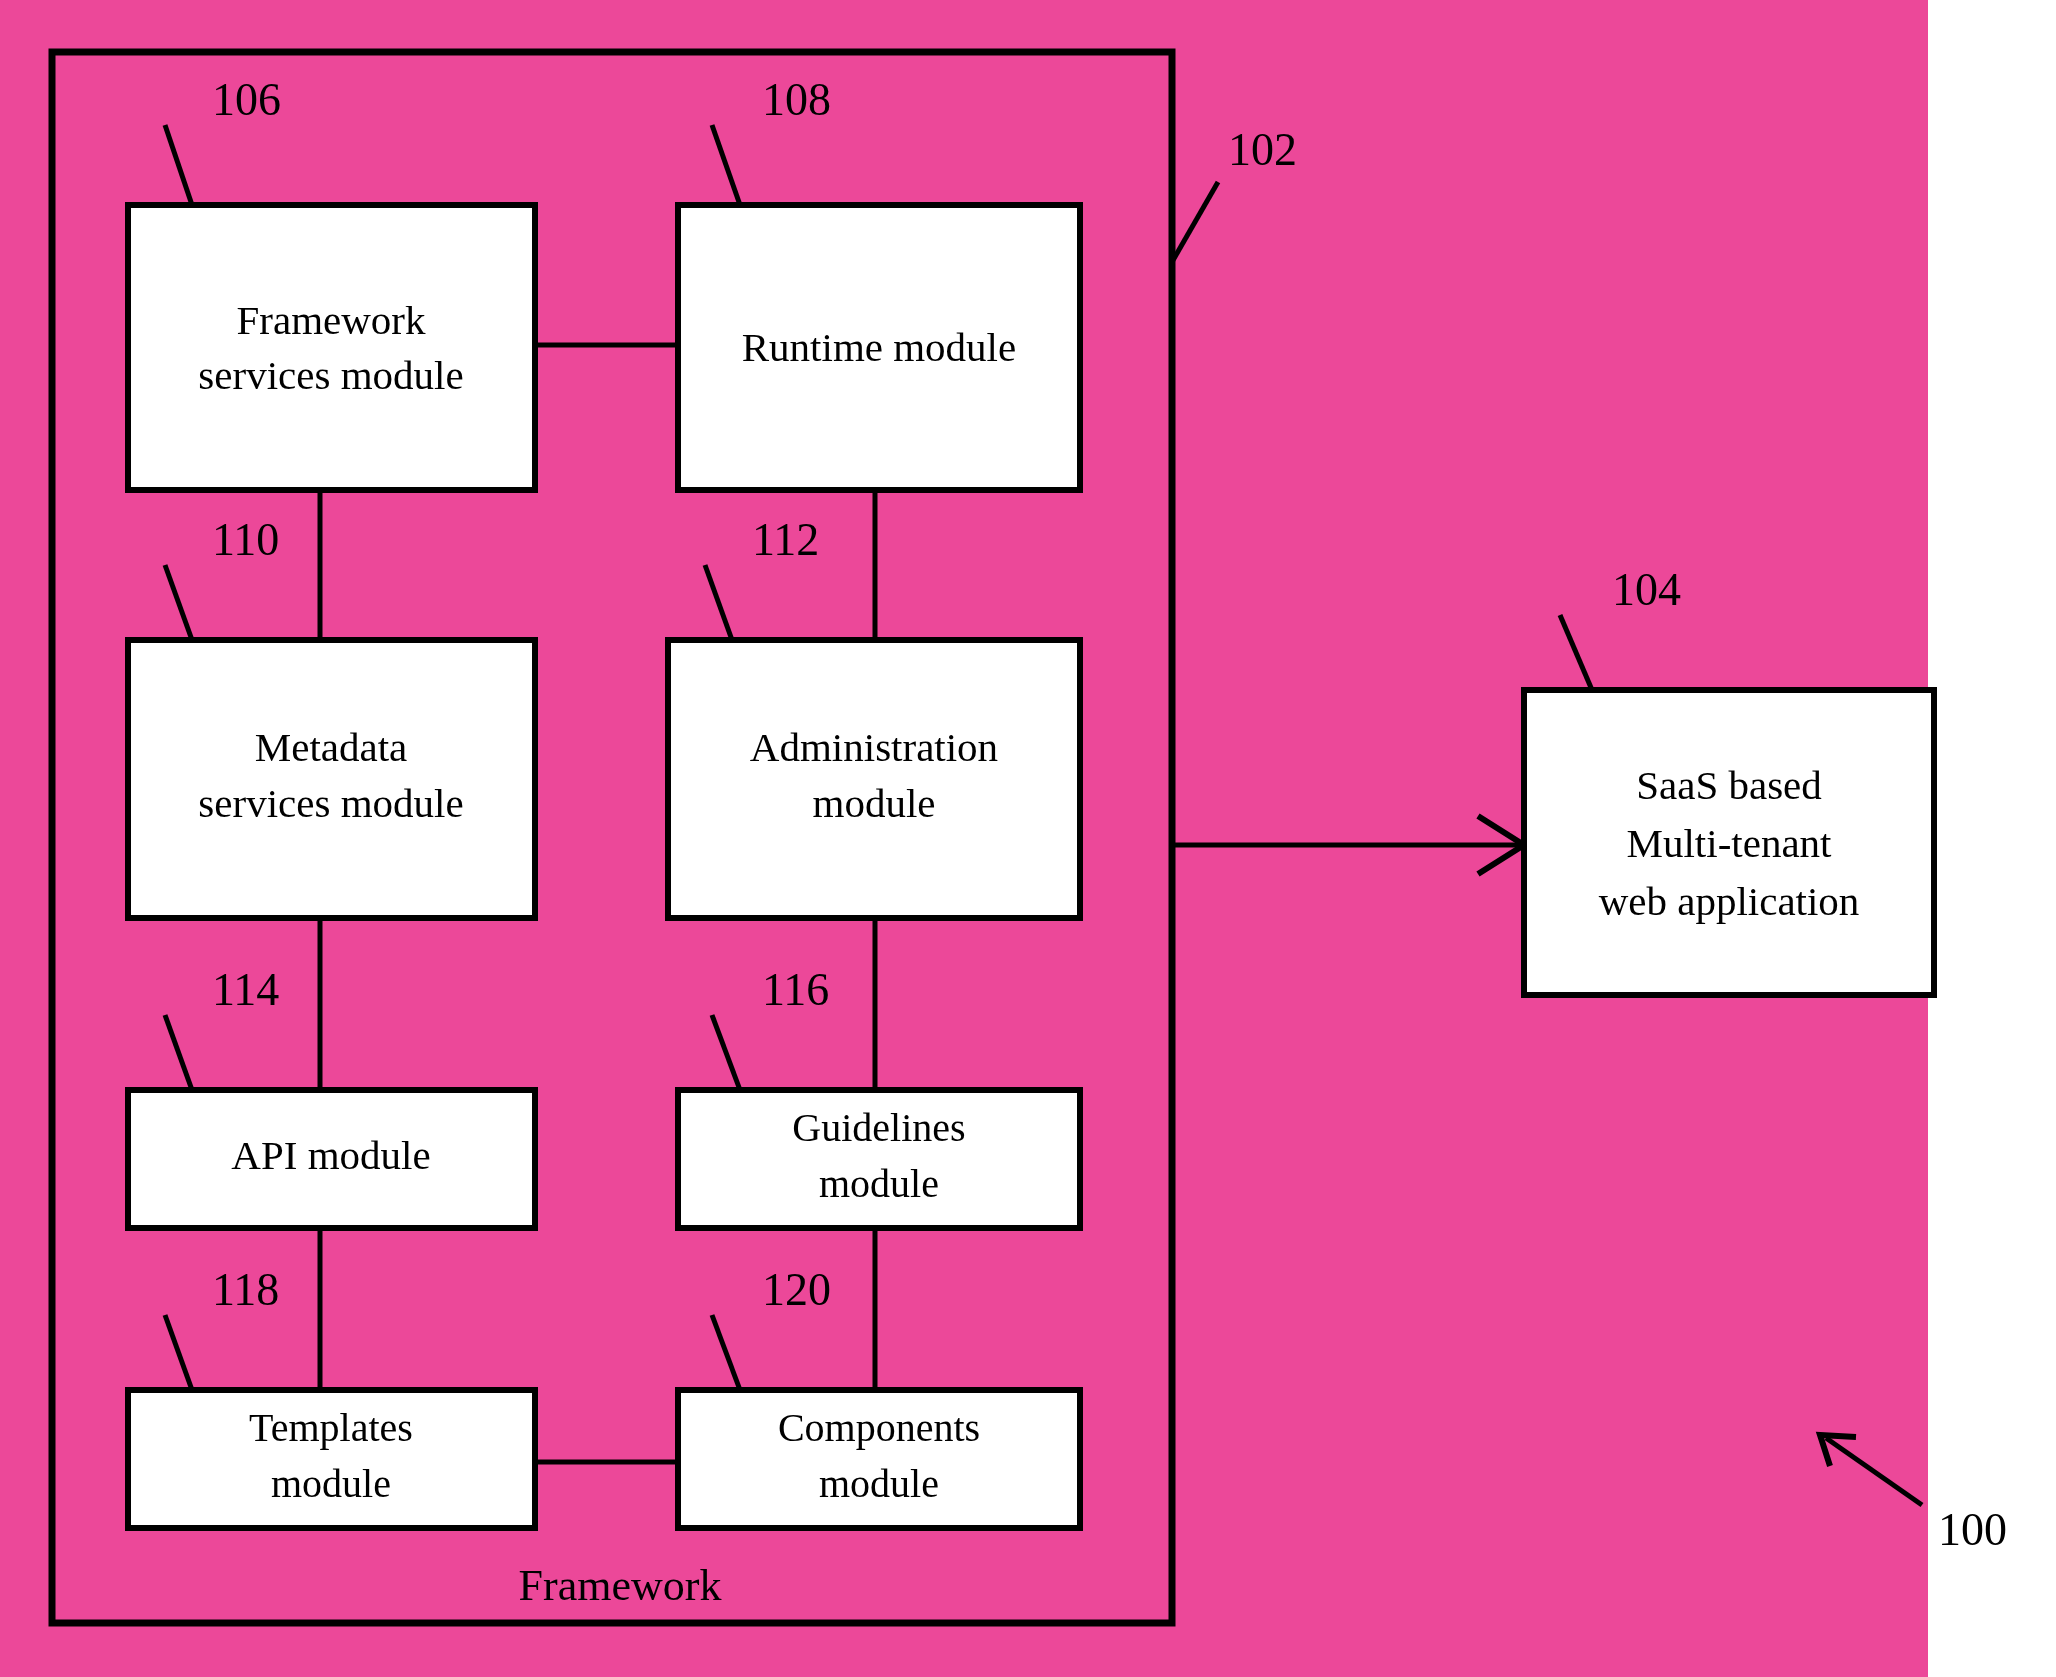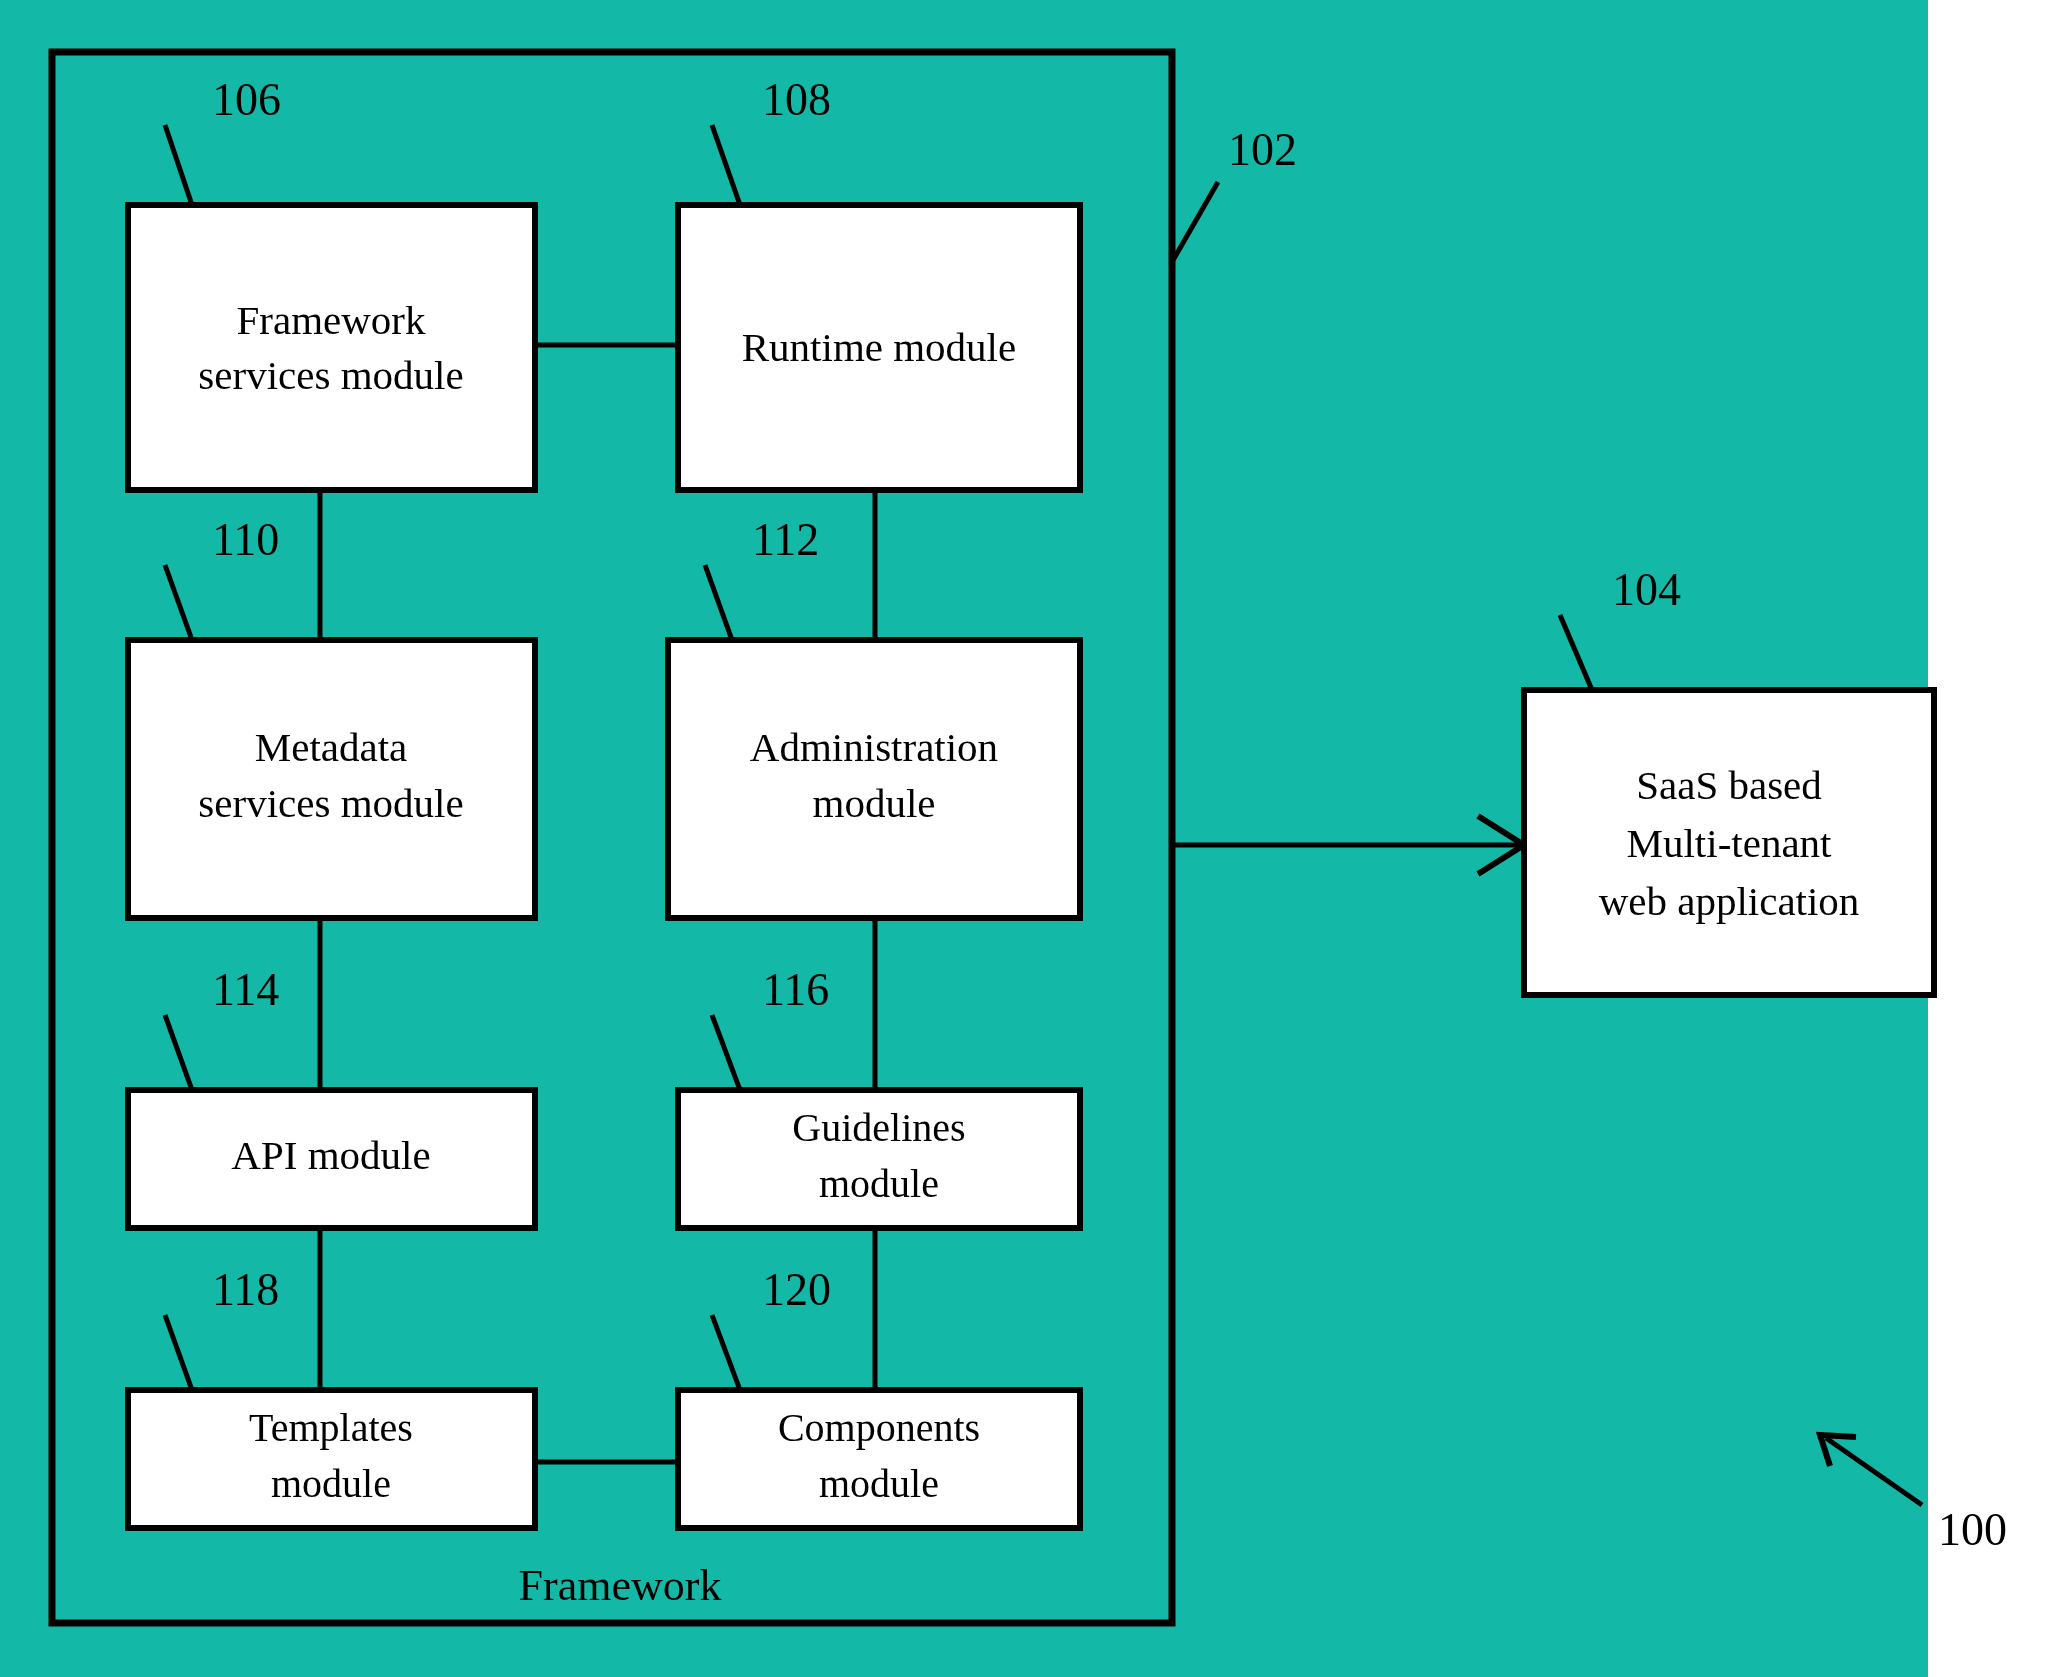--- a/index.html
+++ b/index.html
@@ -10,21 +10,21 @@
   body {
     width: 2056px;
     height: 1677px;
     font-family: "Liberation Serif", "DejaVu Serif", serif;
     overflow: hidden;
   }
   #figure-root {
     position: relative;
     width: 1928px;
     height: 1677px;
-    background: #14b8a6;
+    background: #ec4899;
   }
   svg.fig {
     position: absolute;
     top: 0;
     left: 0;
     width: 2056px;
     height: 1677px;
   }
   .box-rect {
     fill: #ffffff;

